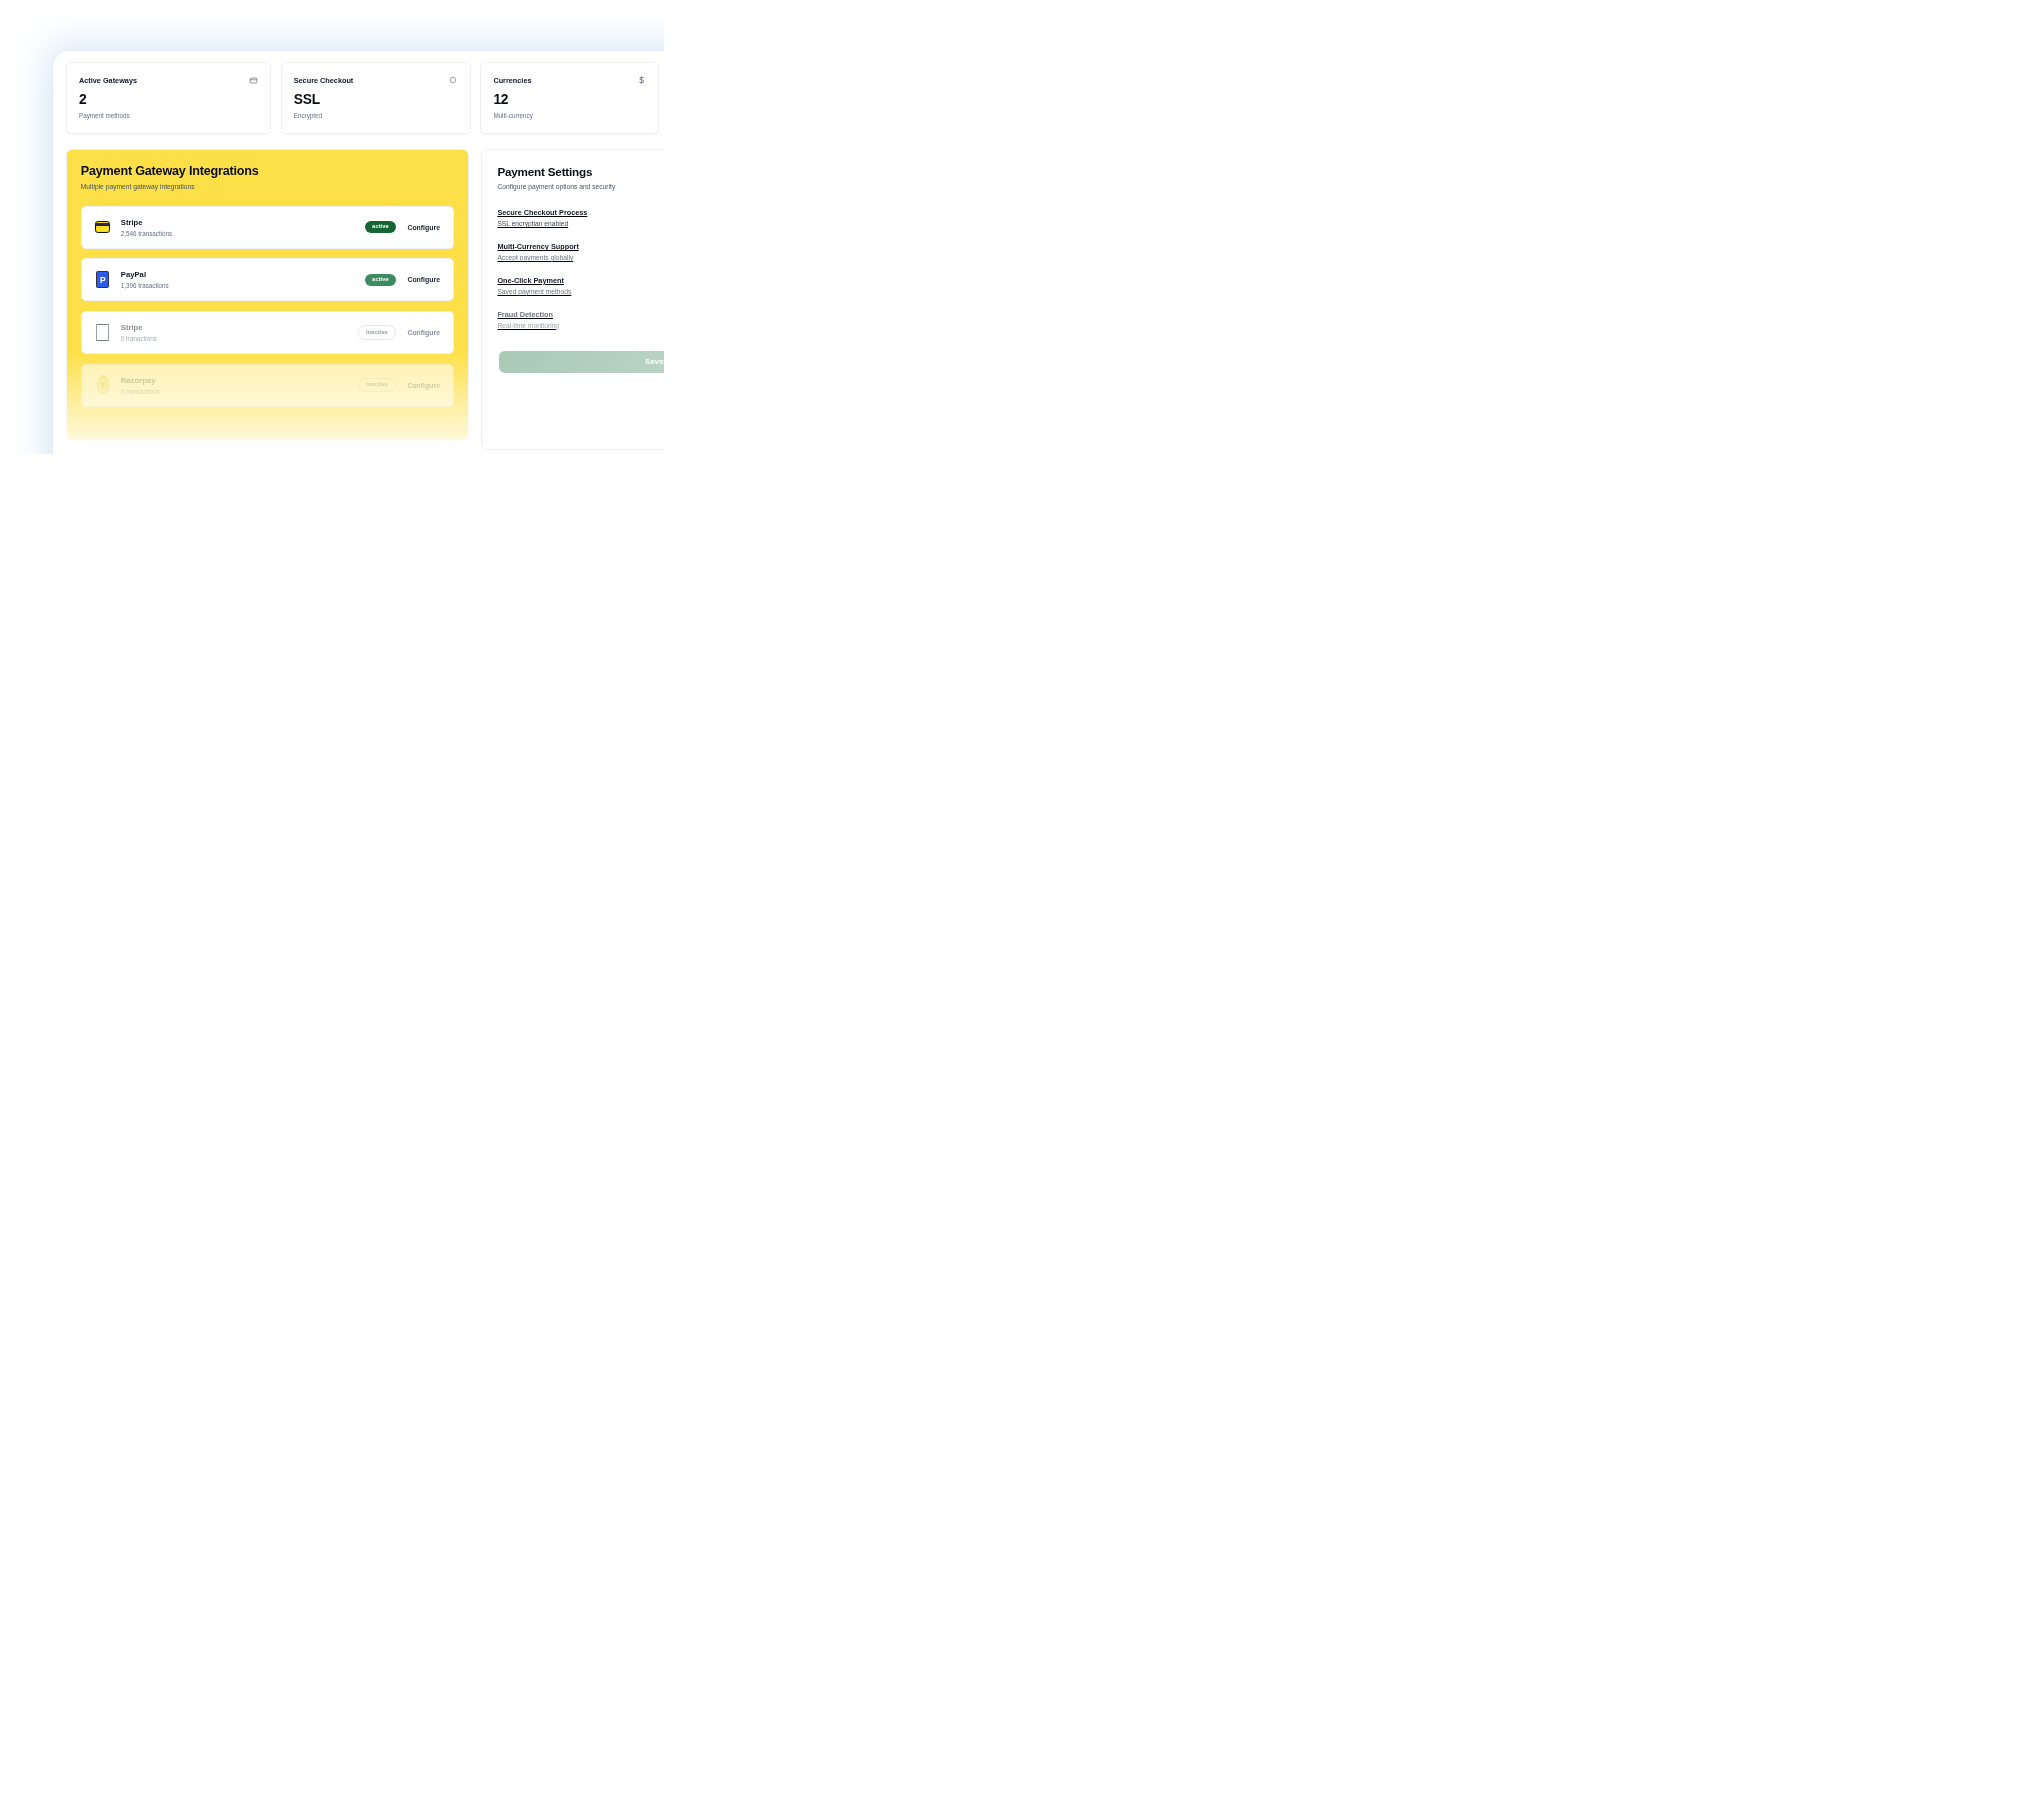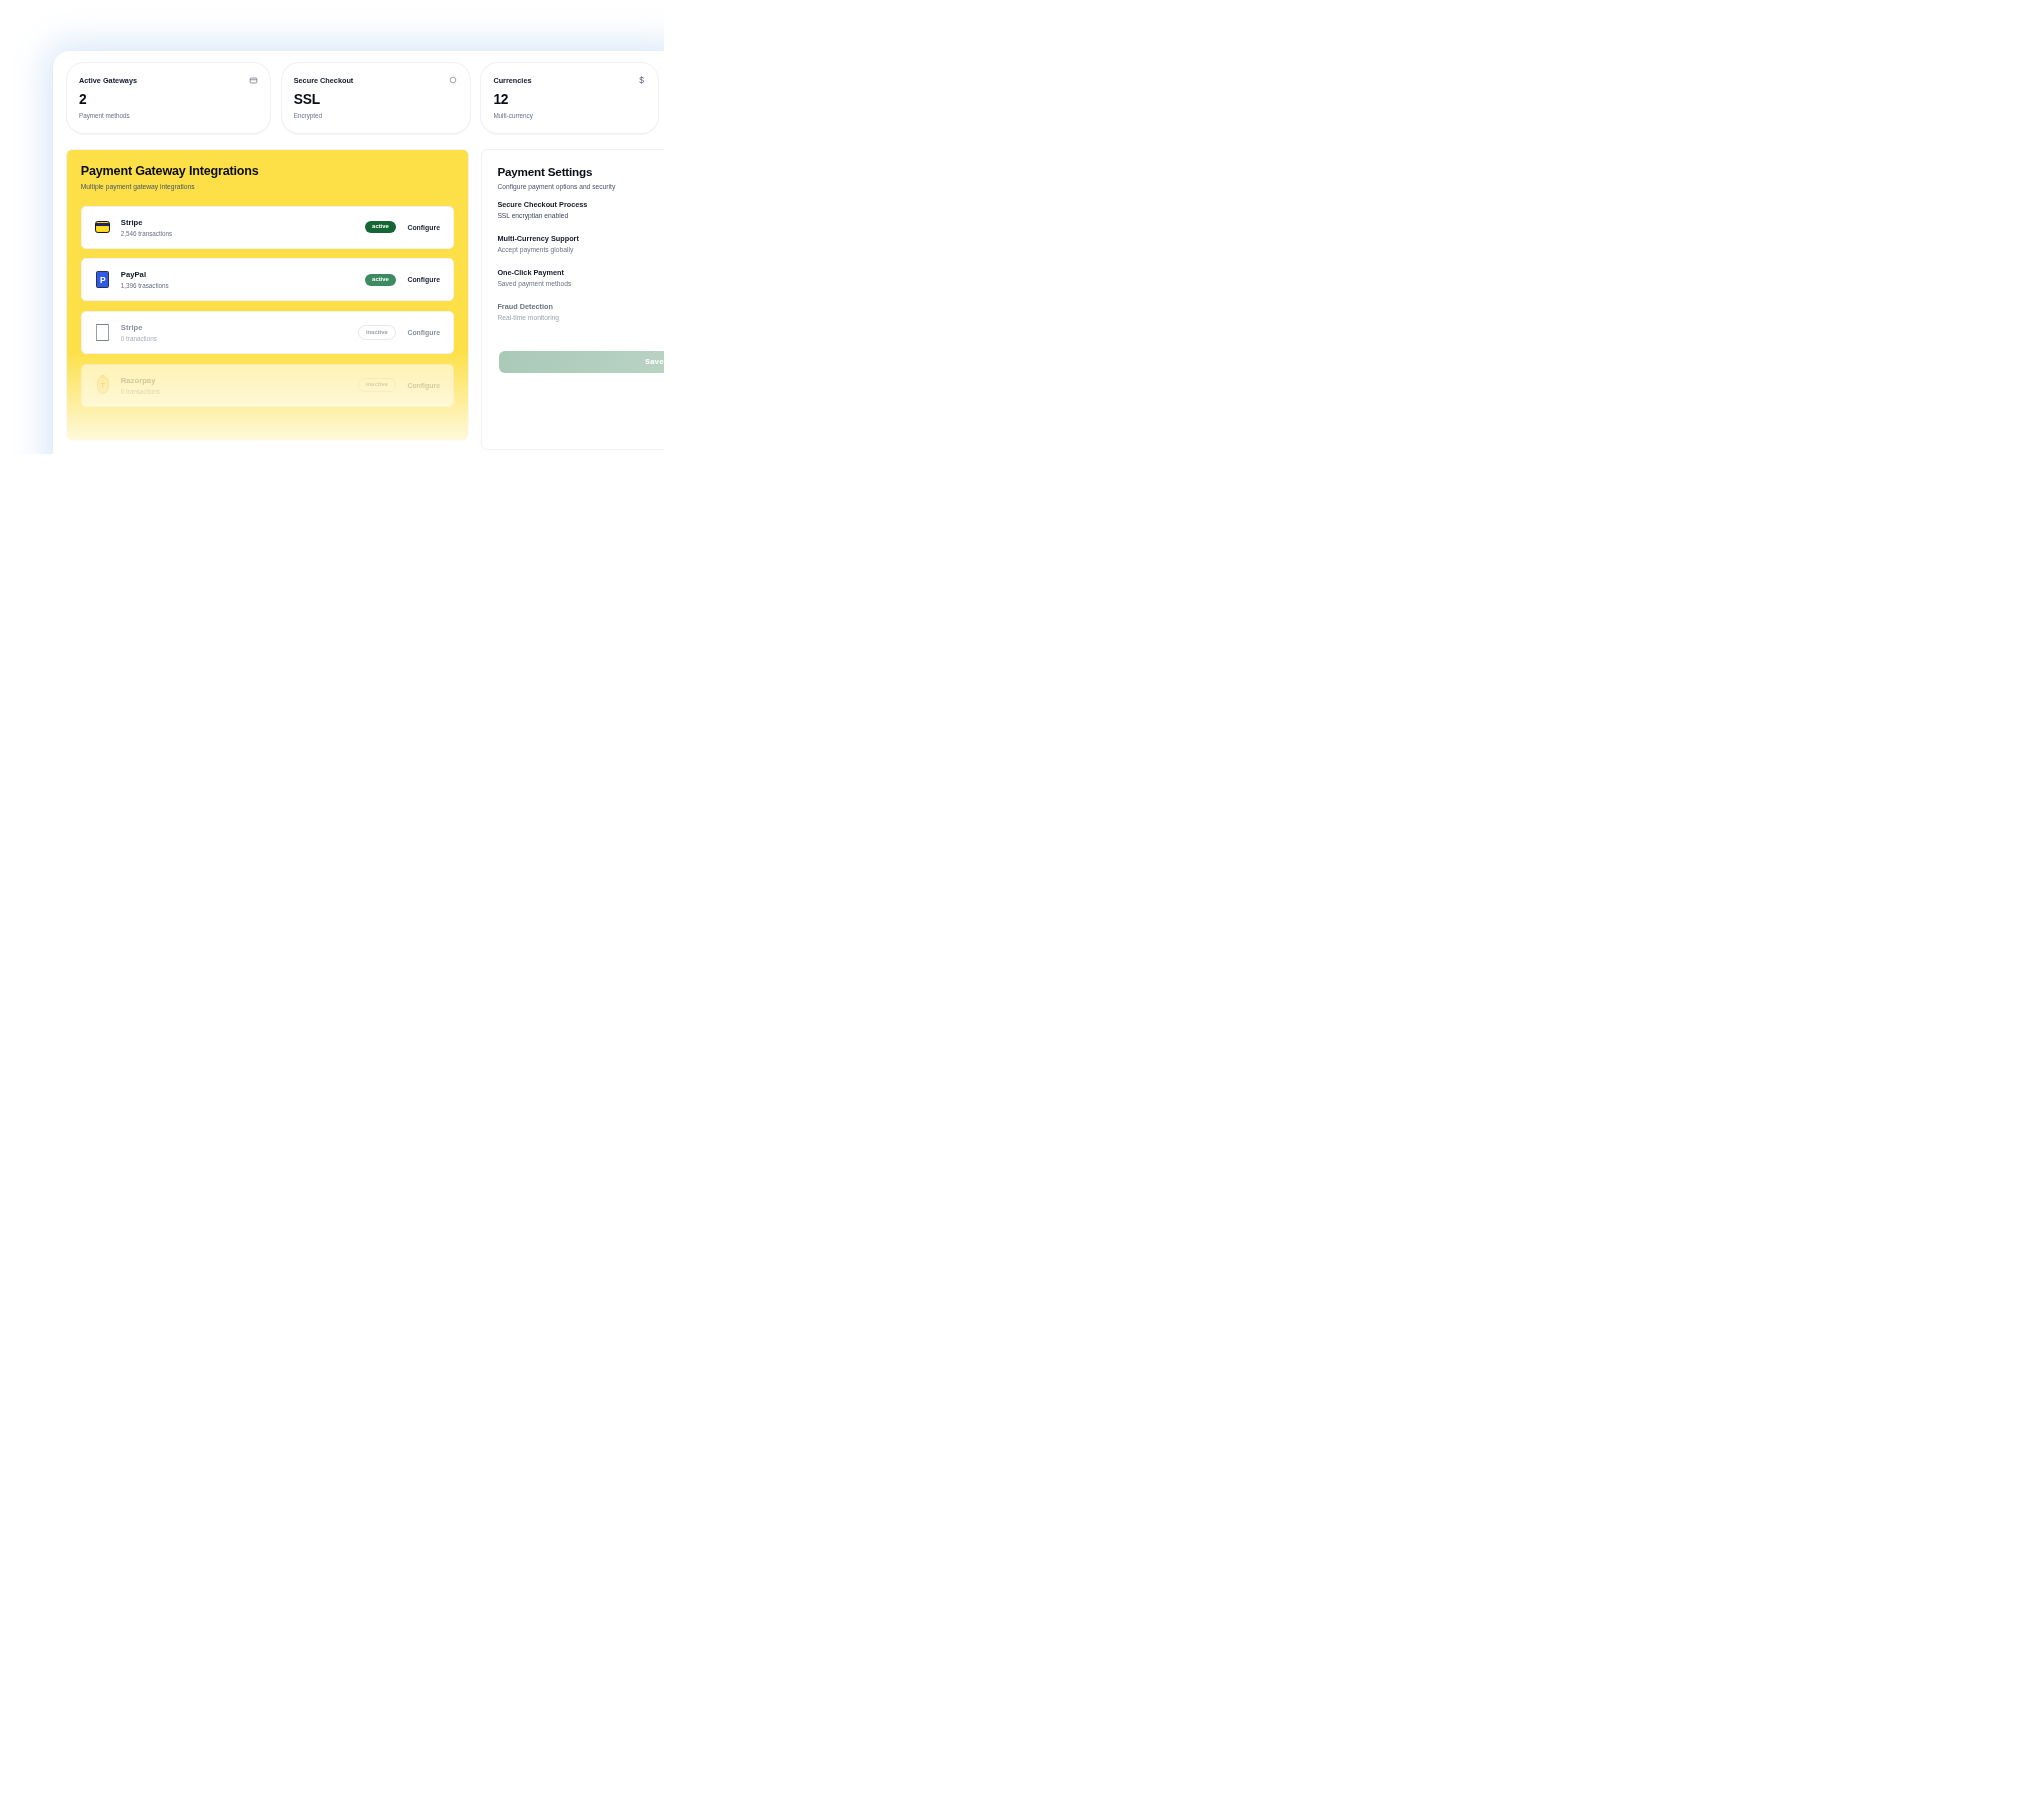--- a/index.html
+++ b/index.html
@@ -24,21 +24,21 @@
   }
   
   .app-container{
     position:absolute;left:53px;top:51px;width:632px;height:486px;z-index:2;
     background:#ffffff;border-radius:16px;
     box-shadow:0 0 0 0.4px rgba(228,234,241,0.75), 0 0 34px 7.3px rgba(168,203,240,0.45);
   }
   
   .stats-row{position:absolute;left:13px;top:11.3px;display:flex;gap:9.7px;}
   .stat-card{
-    background:#fff;border:0.6px solid #eef0f2;border-radius:18px;
+    background:#fff;border:0.6px solid #eef0f2;border-radius:5px;
     box-shadow:0 0.4px 0.8px rgba(16,24,40,.04);
     padding:13px 12px;box-sizing:border-box;height:72px;position:relative;
   }
   .stat-card.c1{width:205px;}
   .stat-card.c2{width:190px;}
   .stat-card.c3{width:179px;}
   .stat-title{font-size:7.3px;font-weight:600;color:#101828;}
   .stat-value{font-size:13.8px;font-weight:700;color:#0a0d14;margin-top:6.5px;letter-spacing:-0.2px;}
   .stat-sub{font-size:6.3px;color:#667085;margin-top:4.9px;}
   .stat-icon{position:absolute;top:12px;right:12px;color:#5b6472;width:9.7px;height:9.7px;
@@ -89,21 +89,21 @@
   .icon-paypal span{color:#fff;font-size:8.5px;font-weight:700;}
   .icon-square{width:13.4px;height:17px;background:#fff;border:1.2px solid #9aa0a8;
     border-top-color:#7d838c;border-bottom-color:#7d838c;border-radius:0.8px;box-sizing:border-box;}
   .icon-razorpay{width:12.6px;height:18px;background:#fbedbe;border:0.8px solid #ecd globalized;}
   .icon-razorpay{border:0.8px solid #eed88f;border-radius:45% 45% 48% 48%;position:relative;
     display:flex;align-items:center;justify-content:center;box-sizing:border-box;}
   .icon-razorpay::before{content:"";position:absolute;top:-2.4px;left:50%;transform:translateX(-50%);
     width:4px;height:3.2px;background:#f3df9f;border-radius:1.2px;}
   .icon-razorpay span{color:#d9b765;font-size:6.9px;font-weight:700;}
   
-  .settings-items{margin-top:10px;}
+  .settings-items{margin-top:18px;text-decoration:underline;}
   .setting-item{margin-bottom:14.6px;}
   .setting-title{font-size:7.3px;font-weight:700;color:#111827;}
   .setting-desc{font-size:6.7px;margin-top:3.2px;color:#6b7280;}
   .setting-item.i1 .setting-desc{color:#3f4754;}
   .setting-item.i4 .setting-title{color:#6b7280;}
   .setting-item.i4 .setting-desc{color:#9aa3ad;}
   
   .save-button{
     position:absolute;left:16.6px;top:201px;width:312px;height:22px;border:none;border-radius:5.7px;
     background:linear-gradient(135deg, var(--save-gradient-start,#a9c9b7) 0%, #b9d3c3 55%, var(--save-gradient-end,#cfe2d6) 100%);

